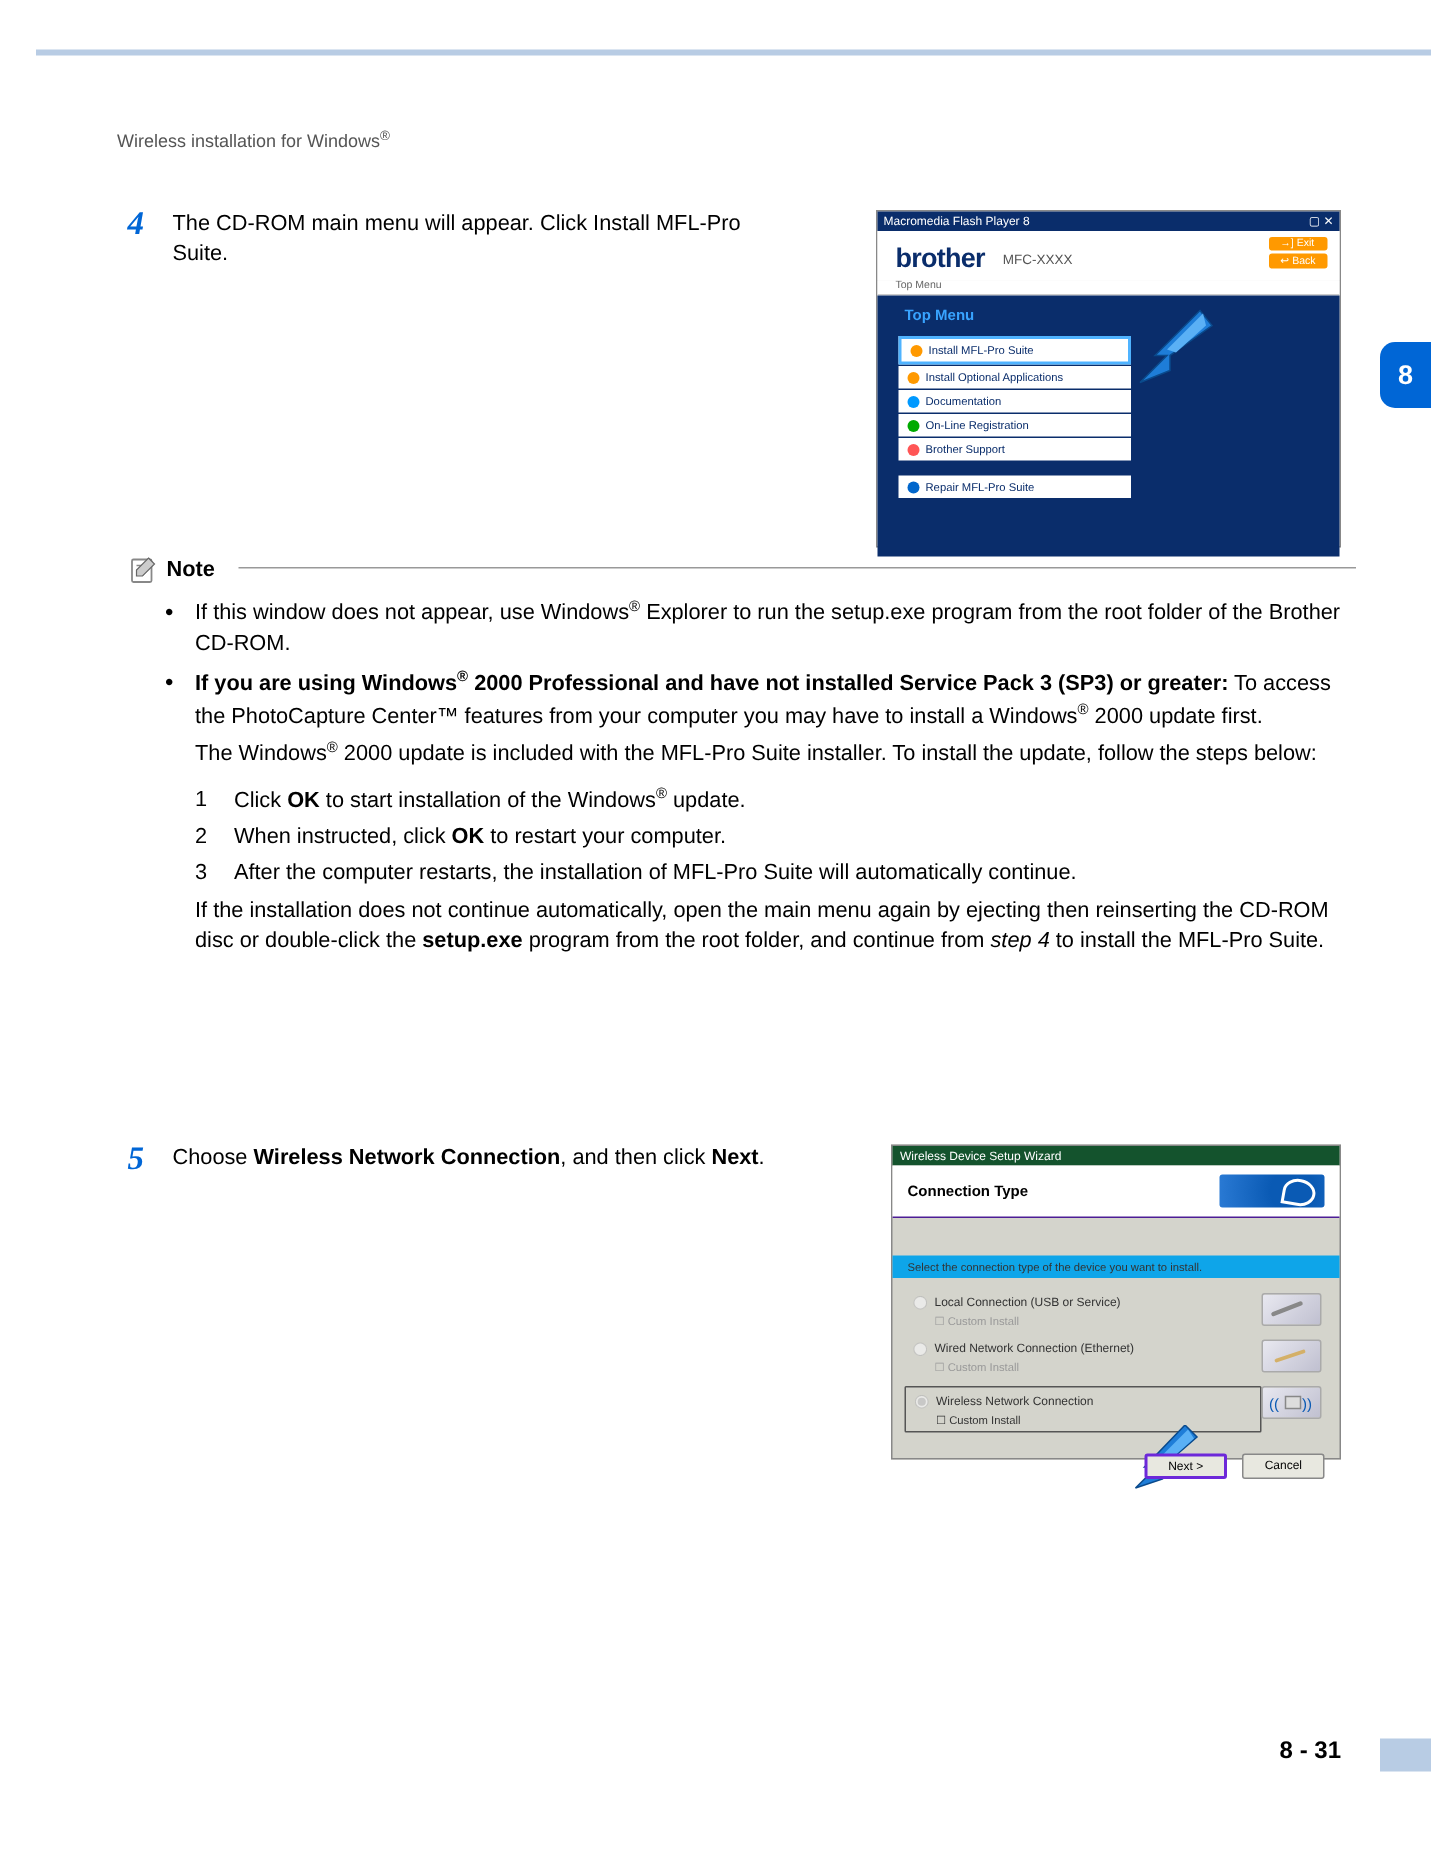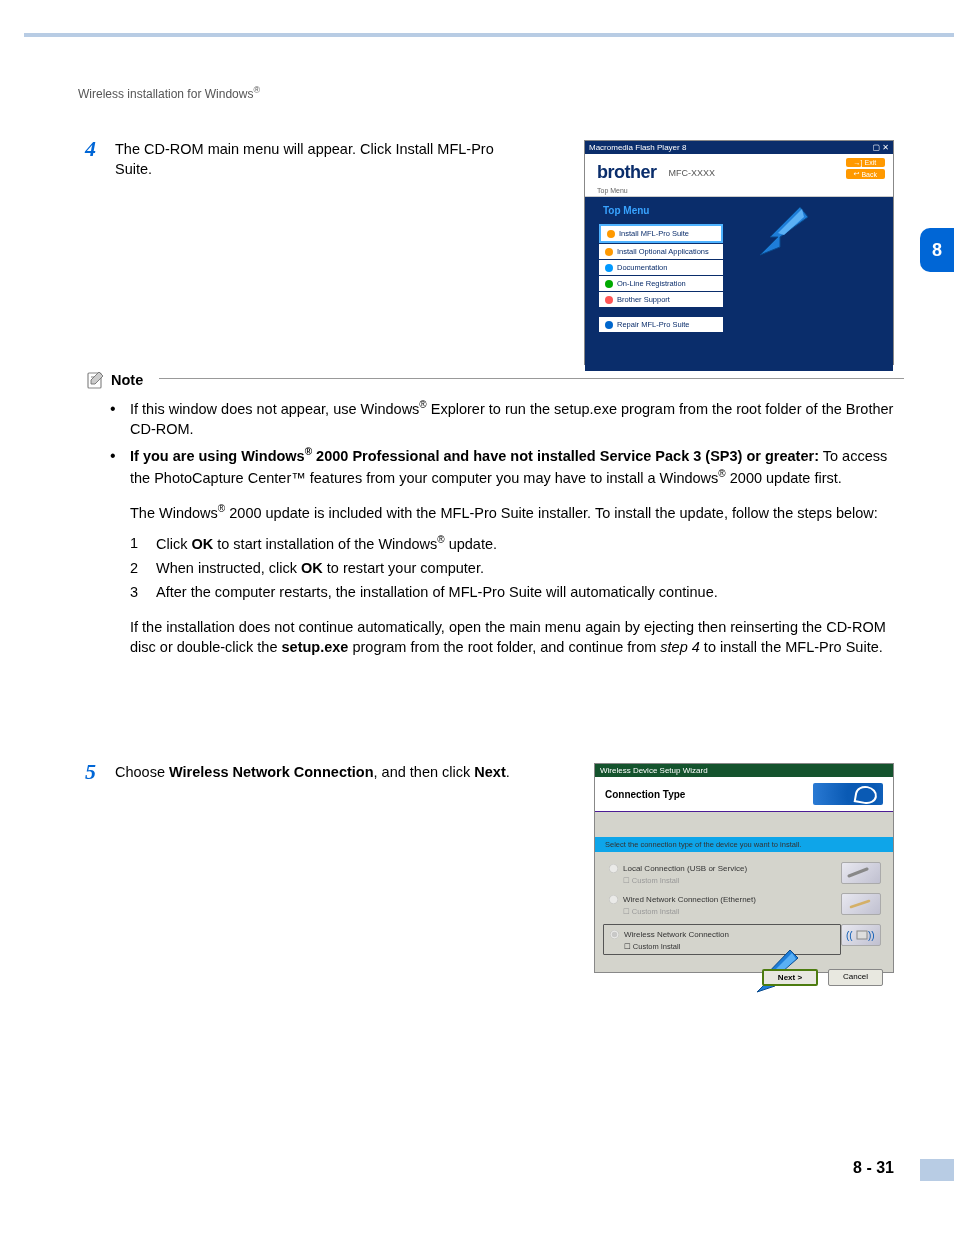--- a/index.html
+++ b/index.html
@@ -93,21 +93,21 @@
   .ss1-topmenu { font-size: 7px; color: #666; padding: 0 12px 2px; background:#fff; border-bottom:1px solid #ccc;}
   .ss1-body { background: #0a2d6b; padding: 8px 14px 14px; height: 174px; position: relative; }
   .ss1-heading { color: #38a3ff; font-weight: bold; font-size: 10px; margin-bottom: 8px; margin-left:4px;}
   .ss1-menu { list-style: none; }
   .ss1-menu li {
     background: #fff;
     color: #0a2d6b;
     font-size: 7.5px;
     padding: 3px 6px;
     margin-bottom: 1px;
-    width: 124px;
+    width: 155px;
     display:flex; align-items:center; gap:4px;
   }
   .ss1-menu li.selected { border: 2px solid #4fb3ff; }
   .ss1-menu li.repair { margin-top: 10px; }
   .mini-icon { width:8px; height:8px; display:inline-block; border-radius:50%;}
   .arrow1 {
     position: absolute;
     top: 10px;
     left: 175px;
     width: 0; height: 0;
@@ -117,21 +117,21 @@
   .note-section { position: absolute; top: 370px; left: 85px; right: 50px; }
   .note-header { display: flex; align-items: center; gap: 6px; }
   .note-icon { width: 20px; height: 20px; }
   .note-label { font-weight: bold; font-size: 14.5px; }
   .note-line { flex: 1; border-bottom: 1px solid #999; margin-left: 10px; margin-bottom: 4px; }
   .note-body { margin-left: 45px; margin-top: 8px; font-size: 14.5px; line-height: 1.4; }
   .note-body ul { list-style: none; }
   .note-body > ul > li { position: relative; padding-left: 0; margin-bottom: 6px; }
   .note-body > ul > li::before { content: "•"; position: absolute; left: -20px; font-size: 16px; }
   .sup { font-size: 10px; vertical-align: super; }
-  .note-body p { margin-top: 14px; }
+  .note-body p { margin-top: 4px; }
   .substeps { margin-top: 10px; }
   .substeps div { margin-bottom: 4px; padding-left: 26px; position: relative; }
   .substeps div .sn { position: absolute; left: 0; }
 
   .step5 { position: absolute; top: 763px; left: 85px; right: 60px; }
   .step5 .step-num { top: -4px; }
   .step5-text { margin-left: 30px; font-size: 14.5px; line-height: 1.35; max-width: 400px; }
 
   .screenshot2 {
     position: absolute;
@@ -160,21 +160,21 @@
   .ss2-opt { margin-bottom: 8px; display: flex; justify-content: space-between; align-items: flex-start; }
   .ss2-opt-left { flex: 1; }
   .ss2-radio { font-size: 8px; color: #333; }
   .ss2-radio input { margin-right: 3px; transform: scale(0.7); vertical-align: middle; }
   .ss2-check { font-size: 7.5px; color: #999; margin-left: 16px; margin-top: 1px; }
   .ss2-check.active { color: #333; }
   .ss2-img { width: 40px; height: 22px; background: linear-gradient(135deg,#e8e8f0,#c0c0d0); border: 1px solid #aaa; border-radius: 2px; display:flex;align-items:center;justify-content:center;}
   .ss2-opt.selected .ss2-opt-left { border: 1px solid #555; padding: 3px 4px; margin-left: -4px; border-radius:1px;}
   .ss2-footer { position: absolute; bottom: 6px; right: 10px; display: flex; gap: 10px; }
   .ss2-btn { border: 1px solid #888; background: #e8e8e0; font-size: 8px; padding: 2px 14px; border-radius: 2px; }
-  .ss2-btn.primary { border: 2px solid #4d7c0f; font-weight: bold; }
+  .ss2-btn.primary { border: 2px solid #6d28d9; }
   .arrow2 { position: absolute; left: 160px; top: 98px; }
 
   .page-num {
     position: absolute;
     bottom: 58px;
     right: 60px;
     font-size: 16px;
     font-weight: bold;
   }
   .bottom-accent {

